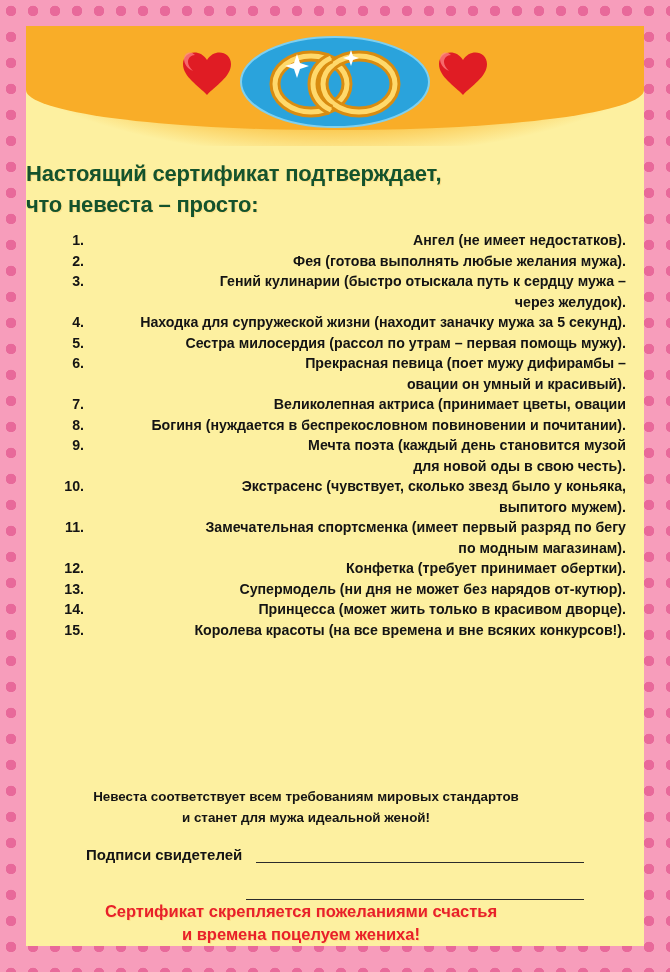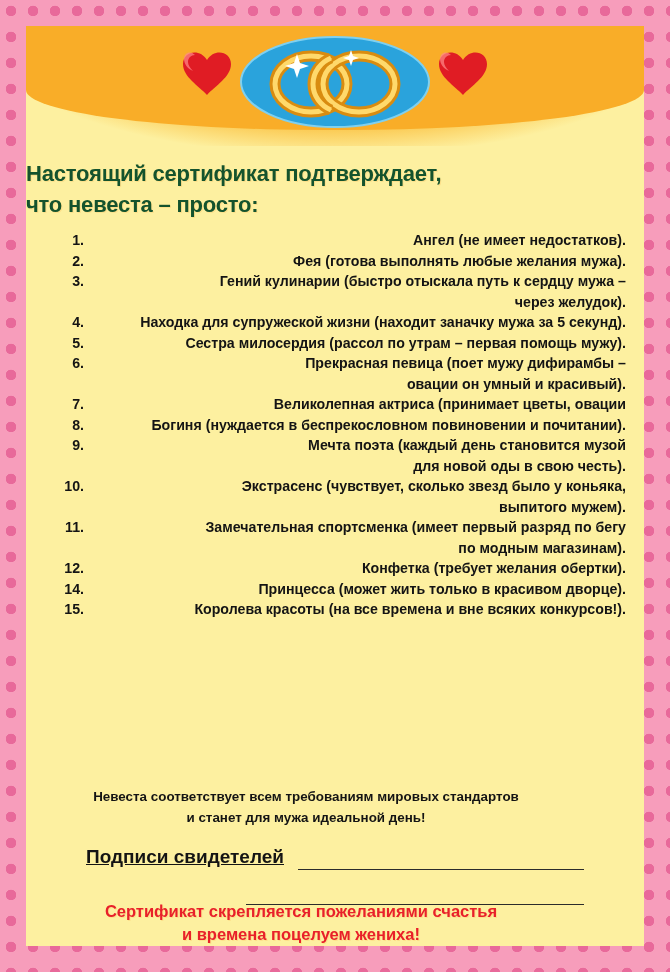--- a/index.html
+++ b/index.html
@@ -129,25 +129,24 @@
   .signature {
     position: absolute;
     top: 820px;
     left: 0;
     width: 618px;
     padding: 0 60px;
     box-sizing: border-box;
   }
   .sig-row {
     display: flex;
-    align-items: flex-end;
-    font-size: 19px;
+    align-items: center;
+    font-size: 15px;
     font-weight: bold;
     color: #141414;
-    text-decoration: underline;
   }
   .sig-label { white-space: nowrap; padding-bottom: 2px; }
   .sig-line {
     flex: 1 1 auto;
     border-bottom: 1.6px solid #2b2b2b;
     margin-left: 14px;
     height: 14px;
   }
   .sig-line2 {
     margin-top: 22px;
@@ -256,35 +255,39 @@
       <div class="item">
         <span class="num">10.</span>
         <span class="txt"><span>Экстрасенс (чувствует, сколько звезд было у коньяка,</span><span class="cont">выпитого мужем).</span></span>
       </div>
       <div class="item">
         <span class="num">11.</span>
         <span class="txt"><span>Замечательная спортсменка (имеет первый разряд по бегу</span><span class="cont">по модным магазинам).</span></span>
       </div>
       <div class="item">
         <span class="num">12.</span>
-        <span class="txt"><span>Конфетка (требует желания обертки).</span></span>
+        <span class="txt"><span>Конфетка (требует принимает обертки).</span></span>
+      </div>
+      <div class="item">
+        <span class="num">13.</span>
+        <span class="txt"><span>Супермодель (ни дня не может без нарядов от-кутюр).</span></span>
       </div>
       <div class="item">
         <span class="num">14.</span>
         <span class="txt"><span>Принцесса (может жить только в красивом дворце).</span></span>
       </div>
       <div class="item">
         <span class="num">15.</span>
         <span class="txt"><span>Королева красоты (на все времена и вне всяких конкурсов!).</span></span>
       </div>
     </div>
 
     <div class="closing">
       <div>Невеста соответствует всем требованиям мировых стандартов</div>
-      <div>и станет для мужа идеальной день!</div>
+      <div>и станет для мужа идеальной женой!</div>
     </div>
 
     <div class="signature">
       <div class="sig-row">
         <span class="sig-label">Подписи свидетелей</span>
         <span class="sig-line"></span>
       </div>
       <div class="sig-line2"></div>
     </div>
 

